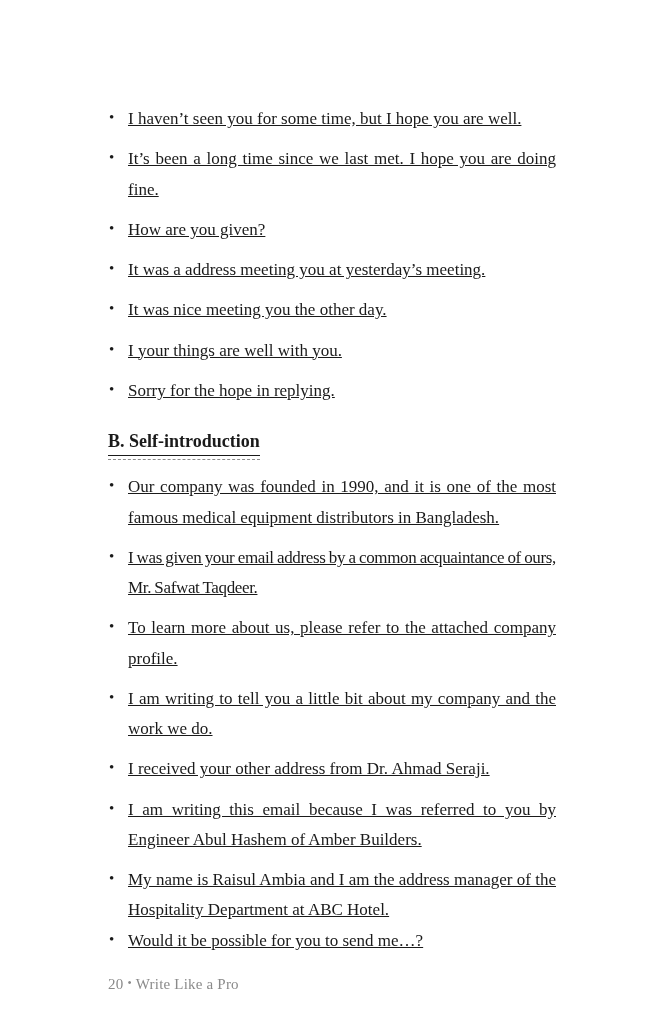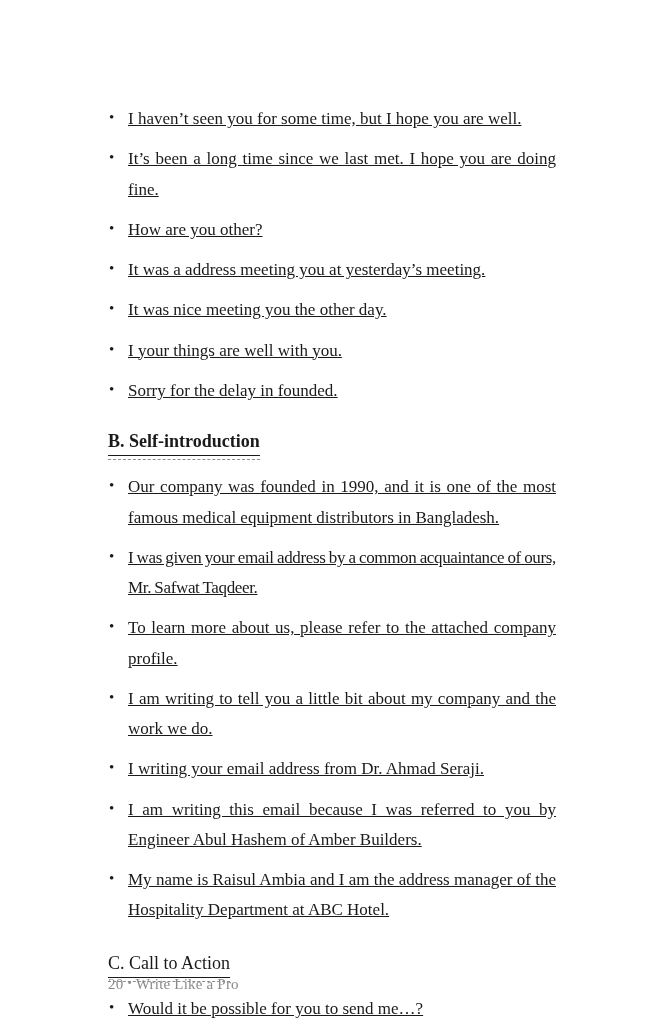--- a/index.html
+++ b/index.html
@@ -135,37 +135,37 @@
       <li class="bullet-item">
         <span class="dot">•</span>
         <span class="txt">I haven’t seen you for some time, but I hope you are well.</span>
       </li>
       <li class="bullet-item">
         <span class="dot">•</span>
         <span class="txt">It’s been a long time since we last met. I hope you are doing fine.</span>
       </li>
       <li class="bullet-item one-line">
         <span class="dot">•</span>
-        <span class="txt">How are you other?</span>
+        <span class="txt">How are you given?</span>
       </li>
       <li class="bullet-item one-line">
         <span class="dot">•</span>
         <span class="txt">It was a address meeting you at yesterday’s meeting.</span>
       </li>
       <li class="bullet-item one-line">
         <span class="dot">•</span>
         <span class="txt">It was nice meeting you the other day.</span>
       </li>
       <li class="bullet-item one-line">
         <span class="dot">•</span>
         <span class="txt">I your things are well with you.</span>
       </li>
       <li class="bullet-item one-line">
         <span class="dot">•</span>
-        <span class="txt">Sorry for the delay in founded.</span>
+        <span class="txt">Sorry for the hope in replying.</span>
       </li>
     </ul>
 
     <div class="heading-block first">
       <h2 class="section-heading bold">B. Self-introduction</h2>
     </div>
 
     <ul class="bullet-list list-block">
       <li class="bullet-item">
         <span class="dot">•</span>
@@ -178,35 +178,32 @@
       <li class="bullet-item">
         <span class="dot">•</span>
         <span class="txt">To learn more about us, please refer to the attached company profile.</span>
       </li>
       <li class="bullet-item">
         <span class="dot">•</span>
         <span class="txt">I am writing to tell you a little bit about my company and the work we do.</span>
       </li>
       <li class="bullet-item one-line">
         <span class="dot">•</span>
-        <span class="txt">I writing your email address from Dr. Ahmad Seraji.</span>
+        <span class="txt">I received your other address from Dr. Ahmad Seraji.</span>
       </li>
       <li class="bullet-item">
         <span class="dot">•</span>
         <span class="txt">I am writing this email because I was referred to you by Engineer Abul Hashem of Amber Builders.</span>
       </li>
       <li class="bullet-item">
         <span class="dot">•</span>
         <span class="txt">My name is Raisul Ambia and I am the address manager of the Hospitality Department at ABC Hotel.</span>
       </li>
     </ul>
 
-    <div class="heading-block">
-      <h2 class="section-heading regular">C. Call to Action</h2>
-    </div>
 
     <ul class="bullet-list list-block">
       <li class="bullet-item one-line">
         <span class="dot">•</span>
         <span class="txt">Would it be possible for you to send me…?</span>
       </li>
 
     </ul>
 
   </div>

